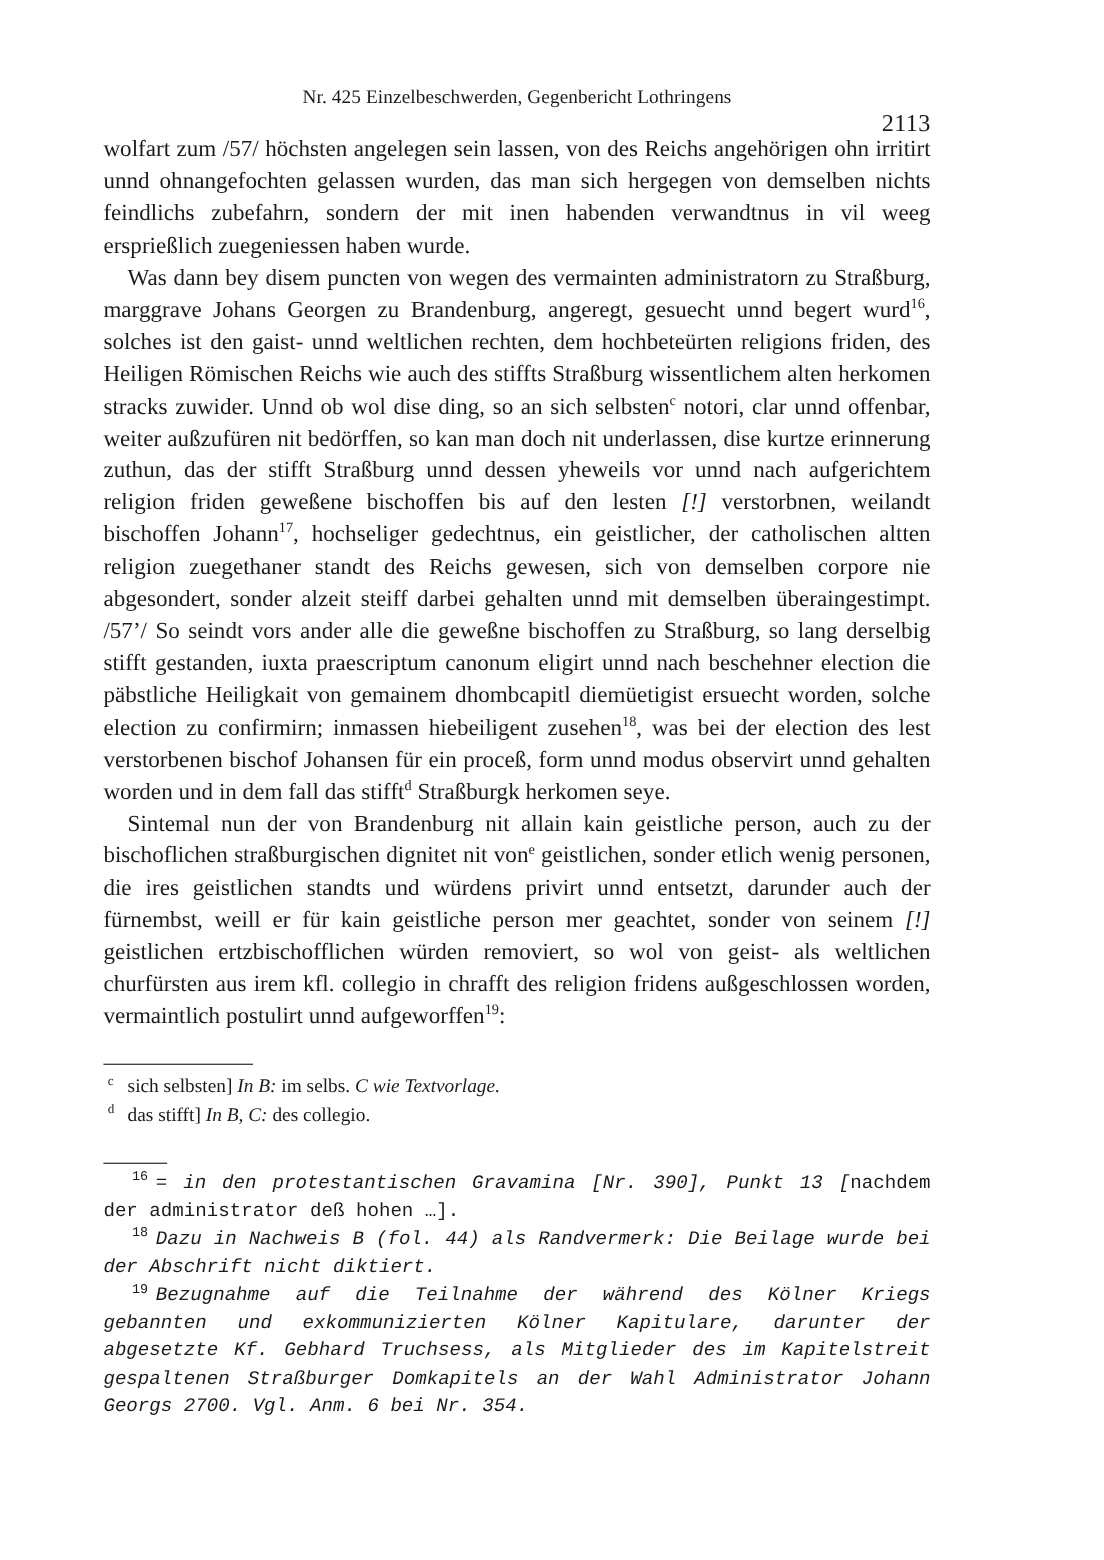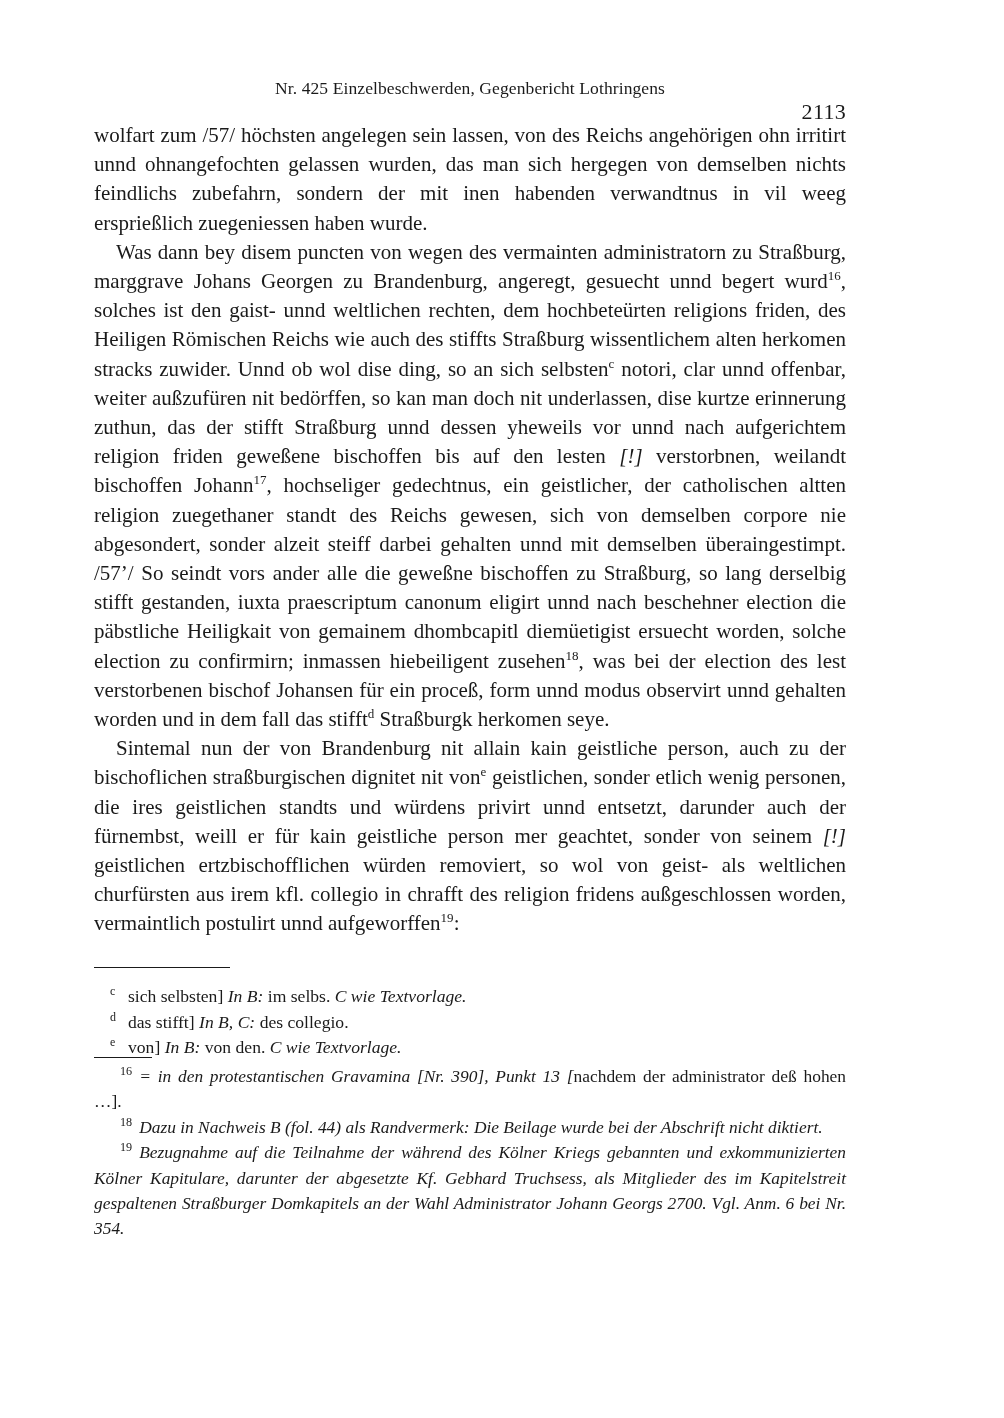--- a/index.html
+++ b/index.html
@@ -101,21 +101,21 @@
   }
   .rule-tiny {
     width: 58px;
     height: 0;
     border: 0;
     border-top: 1.1px solid #1a1a1a;
     margin: 0 0 6px 0;
   }
 
   .app-list {
-    margin: 16px;
+    margin: 4px;
     padding: 0;
     list-style: none;
   }
   .app-item {
     font-size: 17.6px;
     line-height: 25.6px;
     padding-left: 26px;
     text-indent: -26px;
     margin: 0;
   }
@@ -131,20 +131,21 @@
   .footnotes {
     position: absolute;
     left: 94px;
     top: 1057px;
     width: 752px;
   }
   .fn-list {
     margin: 0;
     padding: 0;
     list-style: none;
+    font-family: Liberation Mono, monospace;
   }
   .fn-item {
     font-size: 17.4px;
     line-height: 25.4px;
     text-align: justify;
     margin: 0 0 0 0;
     text-indent: 26px;
   }
   .fn-num {
     font-size: 0.70em;
@@ -191,23 +192,20 @@
     <ul class="app-list">
 
       <li class="app-item">
         <span class="app-sig">c</span><span>sich selbsten]</span> <span class="ital">In B:</span> <span>im selbs.</span> <span class="ital">C wie Textvorlage.</span>
       </li>
 
       <li class="app-item">
         <span class="app-sig">d</span><span>das stifft]</span> <span class="ital">In B, C:</span> <span>des collegio.</span>
       </li>
 
-      <li class="app-item">
-        <span class="app-sig">e</span><span>von]</span> <span class="ital">In B:</span> <span>von den.</span> <span class="ital">C wie Textvorlage.</span>
-      </li>
     </ul>
   </div>
 
   <div class="footnotes">
     <hr class="rule-tiny">
     <ul class="fn-list">
 
       <li class="fn-item flushend">
         <span class="fn-num">16</span><span class="ital">= in den protestantischen Gravamina [Nr. 390], Punkt 13 [</span><span>nachdem der administrator deß hohen …].</span>
       </li>

